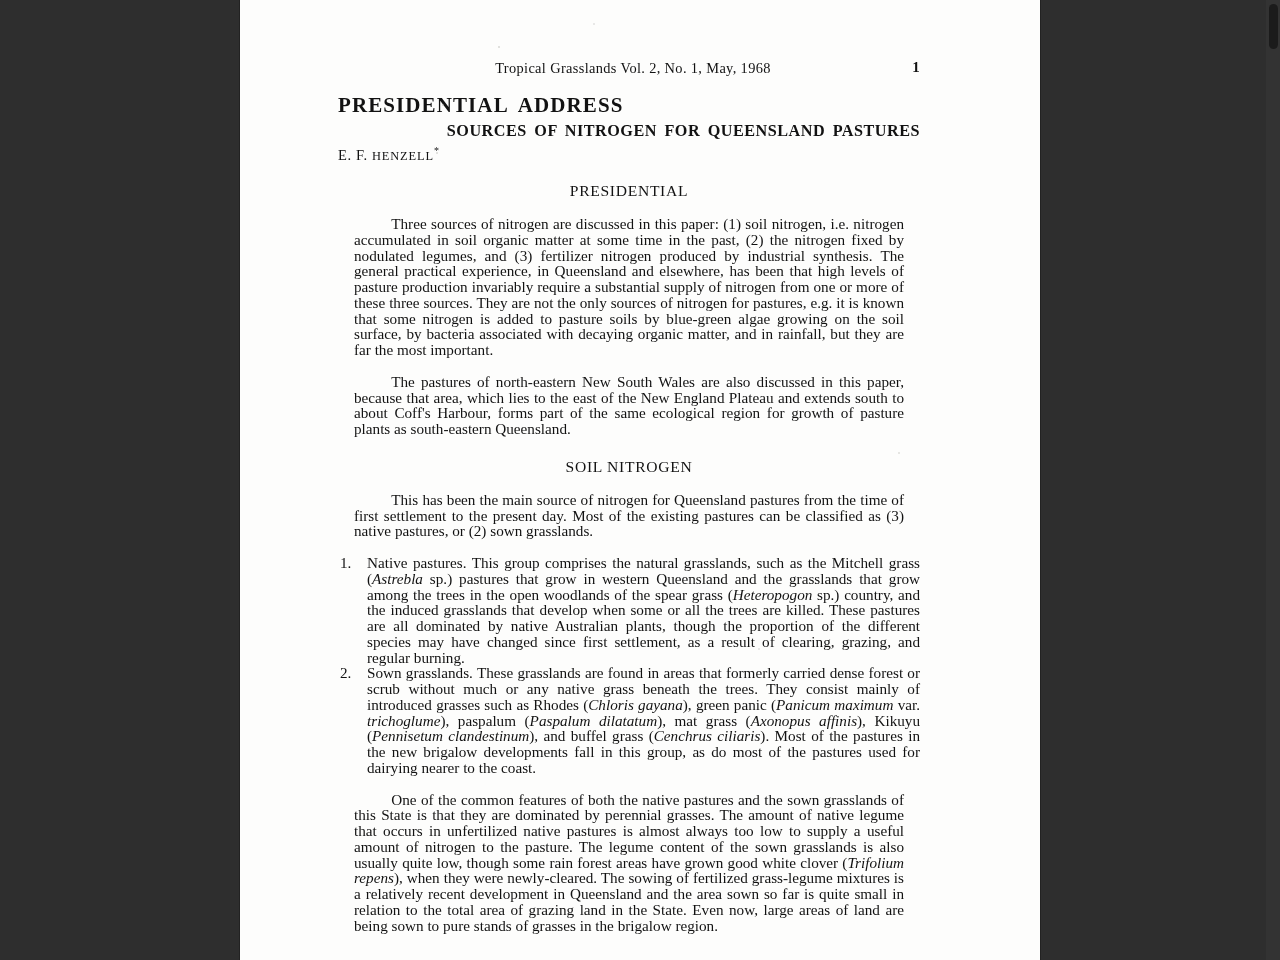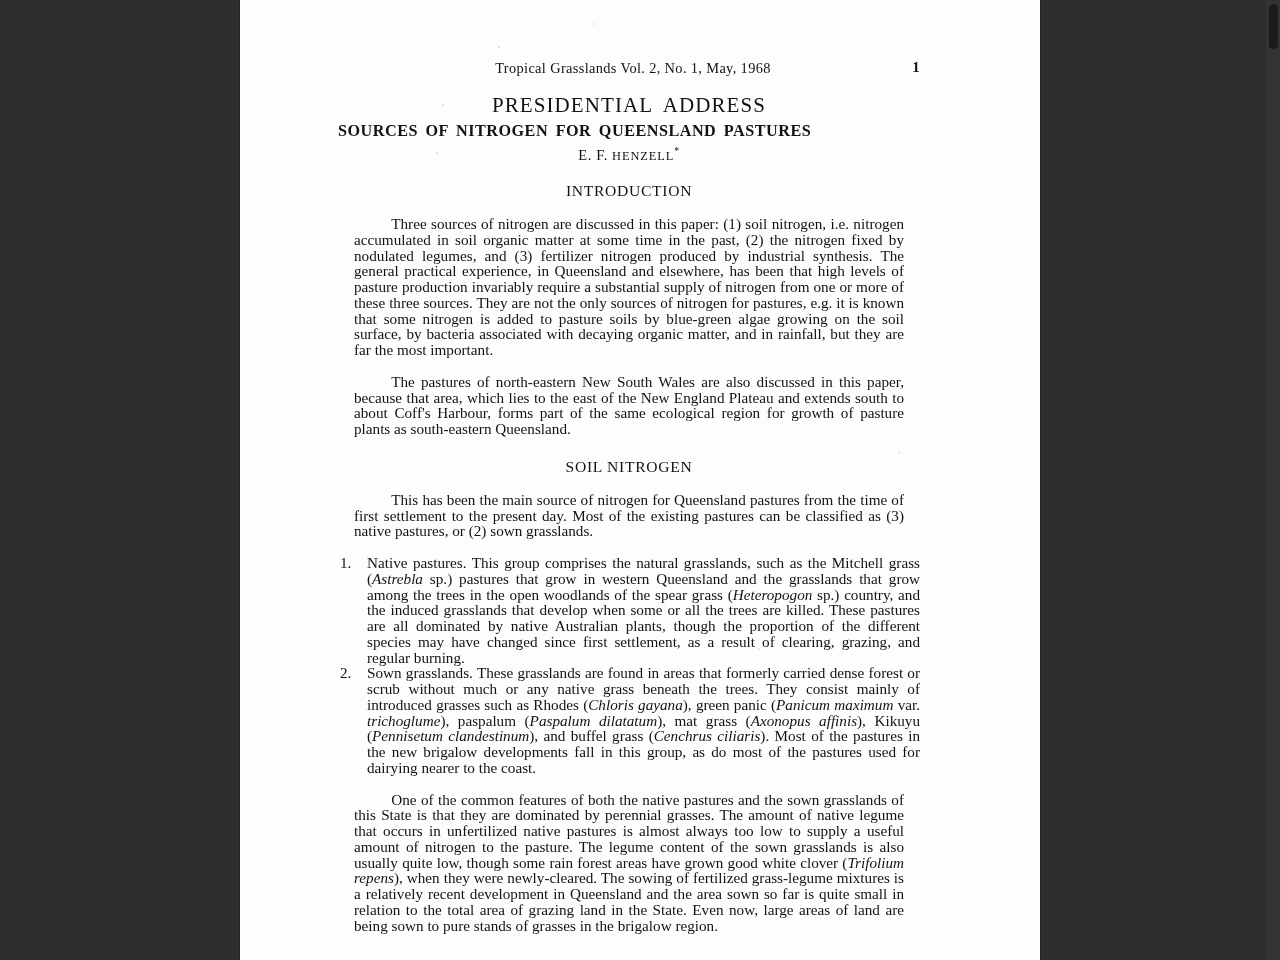--- a/index.html
+++ b/index.html
@@ -86,43 +86,41 @@
     font-weight: bold;
     font-size: 14.8px;
   }
 
   
   .title-main {
     position: absolute;
     top: 93px;
     left: 0;
     width: 582px;
-    text-align: center;
     font-size: 21px;
-    font-weight: normal;
+    font-weight: bold;
     letter-spacing: 1.1px;
     word-spacing: 5px;
   }
   .title-sub {
     position: absolute;
     top: 122px;
     left: 0;
     width: 582px;
-    text-align: left;
+    text-align: right;
     font-size: 16.2px;
     font-weight: bold;
     letter-spacing: 0.5px;
     word-spacing: 3px;
   }
   .byline {
     position: absolute;
     top: 145px;
     left: 0;
     width: 582px;
-    text-align: center;
     font-size: 14.5px;
     letter-spacing: 0.6px;
   }
   .byline .sc {
     font-size: 12.4px;
     letter-spacing: 0.9px;
   }
   .byline sup {
     font-size: 10px;
     vertical-align: super;
@@ -199,21 +197,21 @@
         <span class="runhead-folio">1</span>
       </div>
 
       <div class="title-main">PRESIDENTIAL ADDRESS</div>
       <div class="title-sub">SOURCES OF NITROGEN FOR QUEENSLAND PASTURES</div>
       <div class="byline">
         <span>E. F. </span><span class="sc">HENZELL</span><sup>*</sup>
       </div>
 
       <div id="flow">
-          <h2 class="section">INTRODUCTION</h2>
+          <h2 class="section">PRESIDENTIAL</h2>
           <p class="para">Three sources of nitrogen are discussed in this paper: (1) soil nitrogen, i.e. nitrogen accumulated in soil organic matter at some time in the past, (2) the nitrogen fixed by nodulated legumes, and (3) fertilizer nitrogen produced by industrial synthesis. The general practical experience, in Queensland and elsewhere, has been that high levels of pasture production invariably require a substantial supply of nitrogen from one or more of these three sources. They are not the only sources of nitrogen for pastures, e.g. it is known that some nitrogen is added to pasture soils by blue-green algae growing on the soil surface, by bacteria associated with decaying organic matter, and in rainfall, but they are far the most important.</p>
           <p class="para">The pastures of north-eastern New South Wales are also discussed in this paper, because that area, which lies to the east of the New England Plateau and extends south to about Coff's Harbour, forms part of the same ecological region for growth of pasture plants as south-eastern Queensland.</p>
           <h2 class="section spaced">SOIL NITROGEN</h2>
           <p class="para">This has been the main source of nitrogen for Queensland pastures from the time of first settlement to the present day. Most of the existing pastures can be classified as (3) native pastures, or (2) sown grasslands.</p>
           <ol class="numlist">
             <li><span class="marker">1.</span><span>Native pastures. This group comprises the natural grasslands, such as the Mitchell grass (</span><i>Astrebla</i><span> sp.) pastures that grow in western Queensland and the grasslands that grow among the trees in the open woodlands of the spear grass (</span><i>Heteropogon</i><span> sp.) country, and the induced grasslands that develop when some or all the trees are killed. These pastures are all dominated by native Australian plants, though the proportion of the different species may have changed since first settlement, as a result of clearing, grazing, and regular burning.</span></li>
             <li><span class="marker">2.</span><span>Sown grasslands. These grasslands are found in areas that formerly carried dense forest or scrub without much or any native grass beneath the trees. They consist mainly of introduced grasses such as Rhodes (</span><i>Chloris gayana</i><span>), green panic (</span><i>Panicum maximum</i><span> var. </span><i>trichoglume</i><span>), paspalum (</span><i>Paspalum dilatatum</i><span>), mat grass (</span><i>Axonopus affinis</i><span>), Kikuyu (</span><i>Pennisetum clandestinum</i><span>), and buffel grass (</span><i>Cenchrus ciliaris</i><span>). Most of the pastures in the new brigalow developments fall in this group, as do most of the pastures used for dairying nearer to the coast.</span></li>
           </ol>
           <p class="para"><span>One of the common features of both the native pastures and the sown grasslands of this State is that they are dominated by perennial grasses. The amount of native legume that occurs in unfertilized native pastures is almost always too low to supply a useful amount of nitrogen to the pasture. The legume content of the sown grasslands is also usually quite low, though some rain forest areas have grown good white clover (</span><i>Trifolium repens</i><span>), when they were newly-cleared. The sowing of fertilized grass-legume mixtures is a relatively recent development in Queensland and the area sown so far is quite small in relation to the total area of grazing land in the State. Even now, large areas of land are being sown to pure stands of grasses in the brigalow region.</span></p>
         </div>

